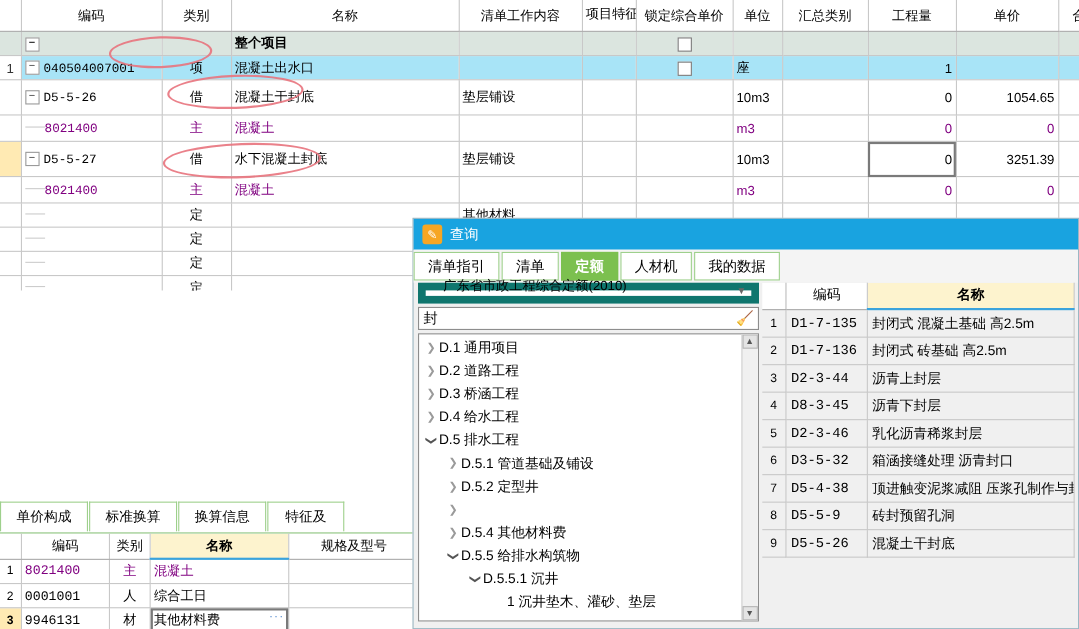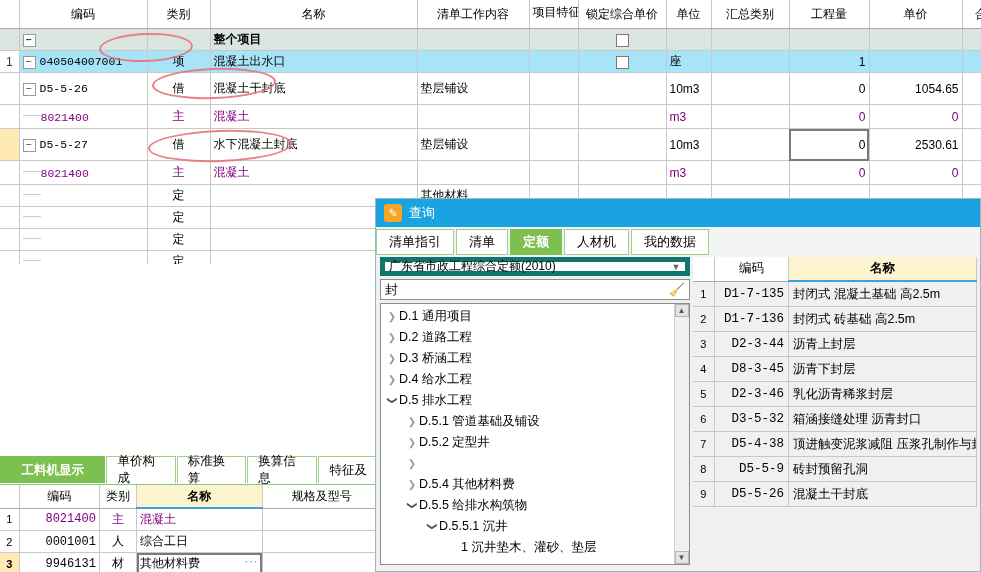--- a/index.html
+++ b/index.html
@@ -65,43 +65,43 @@
   #dlg-title{height:28px;background:#19a3e0;display:flex;align-items:center;padding-left:8px;}
   #dlg-title .ttl{color:#fff;font-size:13px;margin-left:7px;}
   .appicon{width:18px;height:18px;border-radius:3px;background:#f6a623;
            display:flex;align-items:center;justify-content:center;font-size:11px;color:#fff;}
   #dlg-tabs{display:flex;height:28px;background:#f4f4f4;padding-top:2px;}
   #dlg-tabs .dtab{display:flex;align-items:center;justify-content:center;height:26px;
      border:1px solid #9ed08c;margin-right:2px;background:#fff;font-size:13px;padding:0 12px;box-sizing:border-box;}
   #dlg-tabs .dtab.active{background:#7cc04f;border-color:#7cc04f;color:#fff;font-weight:bold;}
   #dlg-body{position:absolute;left:0;top:56px;right:0;bottom:0;display:flex;}
   #dlg-left{width:318px;padding:2px 3px 0 4px;box-sizing:border-box;}
-  .combo{height:19px;border:5px solid #0f766e;background:#fff;display:flex;align-items:center;
-         padding:0 2px 0 4px;font-size:12px;margin-bottom:3px;box-sizing:border-box;}
+  .combo{height:19px;border:7px solid #0f766e;background:#fff;display:flex;align-items:flex-end;
+         padding:0 2px 0 16px;font-size:12px;margin-bottom:3px;box-sizing:border-box;}
   .combo .caret{margin-left:auto;color:#666;font-size:9px;padding-right:2px;}
   .searchbox{height:21px;border:1px solid #8d8d8d;background:#fff;display:flex;align-items:center;
          padding:0 3px 0 4px;font-size:13px;margin-bottom:3px;box-sizing:border-box;}
   .broom{margin-left:auto;font-size:13px;}
   #tree{border:1px solid #8d8d8d;background:#fff;height:262px;overflow:hidden;position:relative;box-sizing:border-box;}
   .tnode{display:flex;align-items:center;height:21px;font-size:12.5px;white-space:nowrap;}
   .arrow{width:14px;text-align:center;color:#9a9a9a;font-size:10px;flex:none;}
   .arrow.open{color:#555;}
   #tree-scroll{position:absolute;right:0;top:0;width:14px;height:100%;background:#f0f0f0;border-left:1px solid #cfcfcf;}
   .sbtn{height:13px;background:#e4e4e4;border:1px solid #b5b5b5;display:flex;align-items:center;
         justify-content:center;font-size:8px;color:#555;box-sizing:border-box;}
   #dlg-right{flex:1;padding:2px 3px 0 0;box-sizing:border-box;}
   table.grid3{border-collapse:collapse;table-layout:fixed;width:284px;}
   table.grid3 td,table.grid3 th{border-right:1px solid #c8c8c8;border-bottom:1px solid #c8c8c8;
     height:24px;padding:0 4px;font-size:12.5px;white-space:nowrap;overflow:hidden;font-weight:normal;}
   table.grid3 th{text-align:center;background:#fff;border-bottom:1px solid #a9a9a9;height:23px;}
   table.grid3 th.sorted{background:#fdf3ce;font-weight:bold;border-bottom:2px solid #3aa3dc;}
   table.grid3 td.idx{text-align:center;font-size:11px;width:22px;}
   tr.selrow td.idx{background:#ffeab3;font-weight:bold;}
   tr.selrow td.namecell{outline:2px solid #2ba6dd;outline-offset:-2px;}
-  .mono{font-family:"Liberation Mono","DejaVu Sans Mono",monospace;font-size:11.5px;text-align:right;}
+  .mono{font-family:"Liberation Mono","DejaVu Sans Mono",monospace;font-size:11.5px;}
 </style>
 </head>
 <body>
 
 <div id="main-grid">
   <table class="grid">
     <colgroup>
       <col style="width:19px">
         <col style="width:128px">
         <col style="width:63px">
@@ -199,21 +199,21 @@
         <td class="marker"></td>
         <td class="ind2"><span class="tg">−</span><span class="mono">D5-5-27</span></td>
         <td class="ctr">借</td>
         <td>水下混凝土封底</td>
         <td>垫层铺设</td>
         <td></td>
         <td class="ctr"></td>
         <td>10m3</td>
         <td></td>
         <td class="num cellsel">0</td>
-        <td class="num">2530.61</td>
+        <td class="num">3251.39</td>
         <td></td>
       </tr>
 
       <tr class="r-purple" style="height:24px">
         <td class="rowidx" style="color:#000"></td>
         <td class="ind3"><span class="dash"></span><span class="mono">8021400</span></td>
         <td class="ctr">主</td>
         <td>混凝土</td>
         <td></td>
         <td></td>
@@ -285,21 +285,20 @@
   </table>
 
 </div>
 
 <div class="ellipse" style="left:99px;top:33px;width:90px;height:25px;"></div>
 <div class="ellipse" style="left:152px;top:68px;width:120px;height:27px;"></div>
 <div class="ellipse" style="left:148px;top:130px;width:140px;height:28px;"></div>
 
 <div id="bottom-panel">
   <div class="tabstrip">
-    <div class="tab active" style="width:124px">工料机显示</div>
     <div class="tab" style="width:80px">单价构成</div>
     <div class="tab" style="width:80px">标准换算</div>
     <div class="tab" style="width:80px">换算信息</div>
     <div class="tab" style="width:70px">特征及</div>
   </div>
   <table class="grid2">
     <colgroup>
         <col style="width:19px">
         <col style="width:80px">
         <col style="width:37px">

